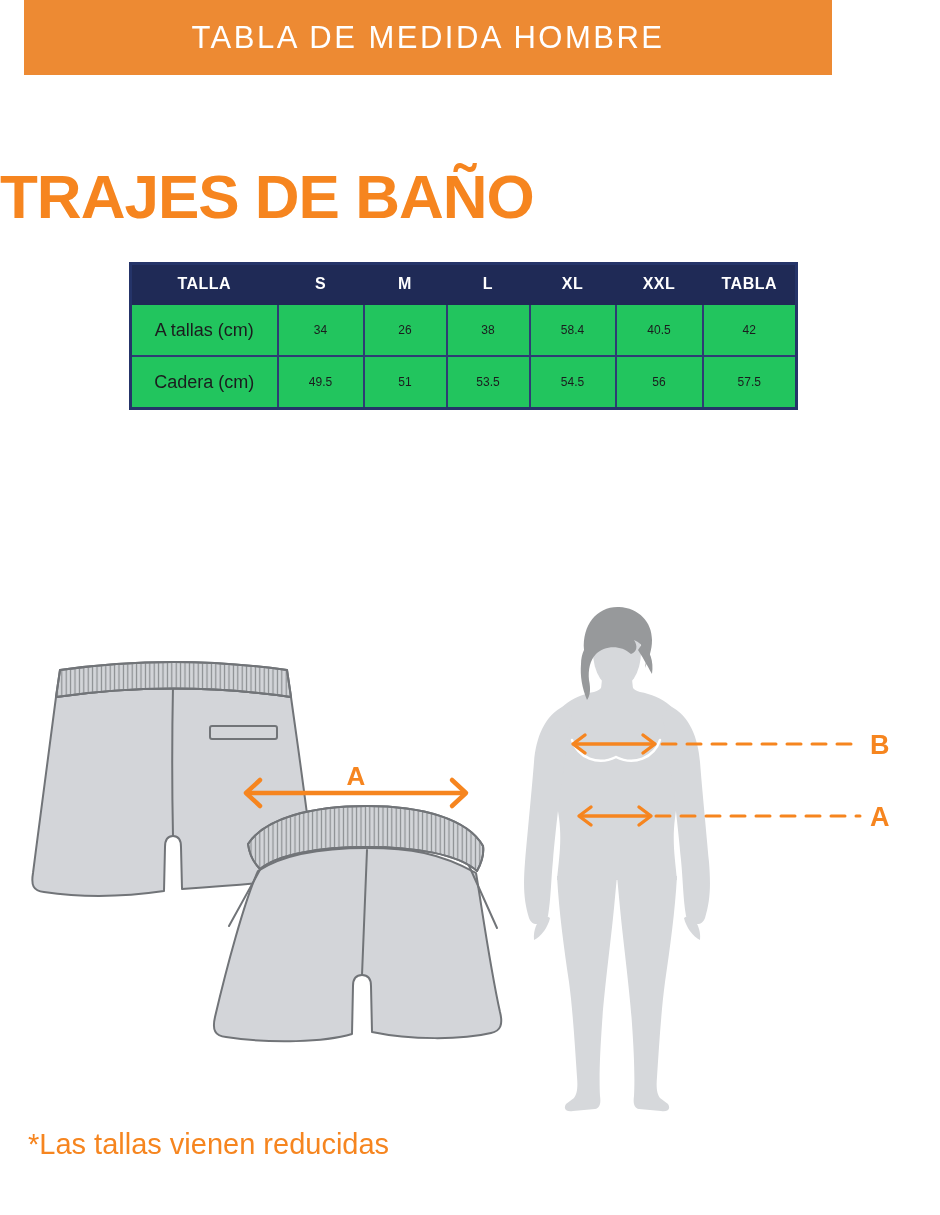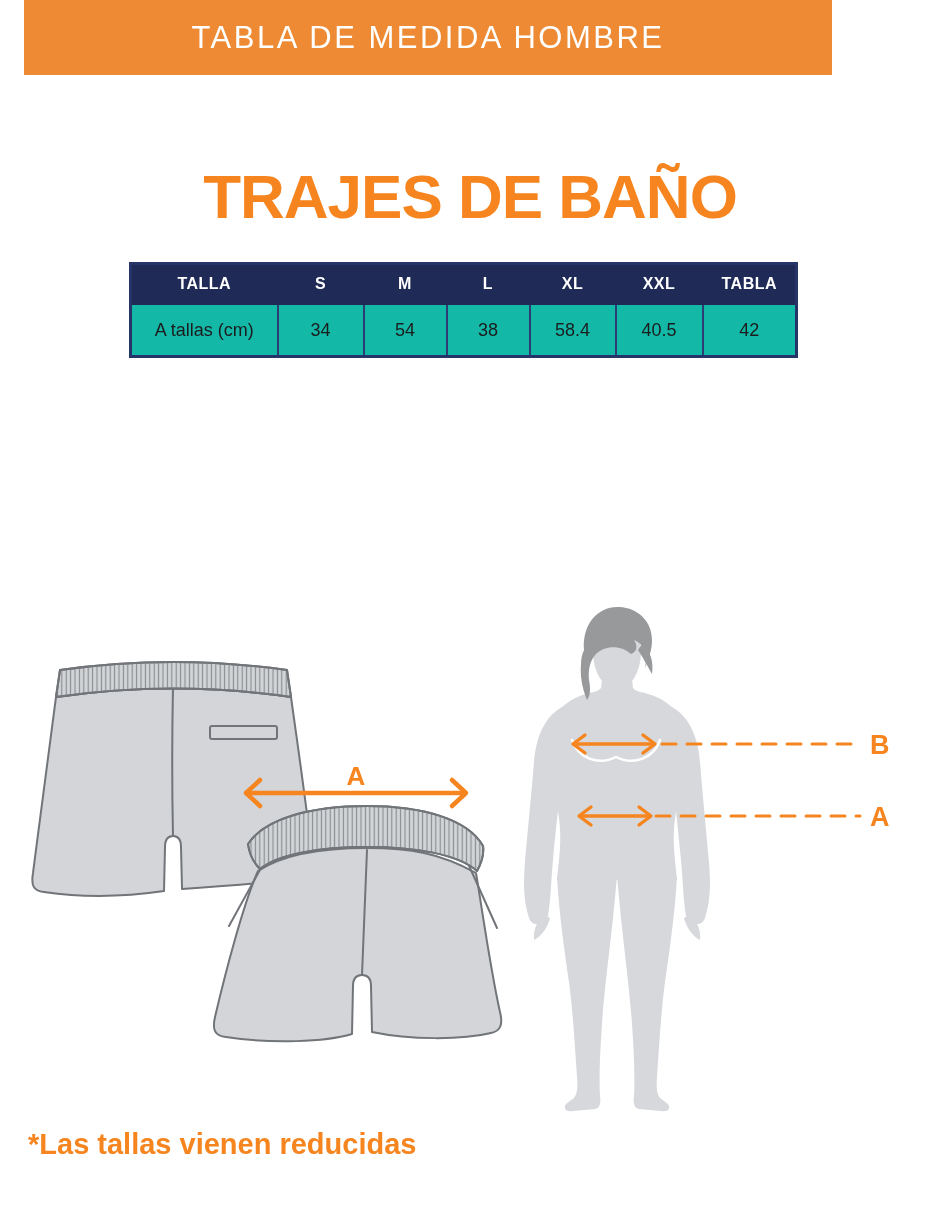--- a/index.html
+++ b/index.html
@@ -25,57 +25,57 @@
     background:var(--banner-bg);
     display:flex;align-items:center;justify-content:center;margin-left:24px;
   }
   .banner h1{
     margin:0;color:#ffffff;
     font-size:31px;font-weight:300;letter-spacing:2.5px;
     font-family:"Liberation Sans",sans-serif;
   }
   .page-title{
     position:absolute;left:0;top:166px;width:940px;
-    margin:0;text-align:center;
+    margin:0;
     color:var(--accent);
     font-size:62px;font-weight:800;letter-spacing:-1px;line-height:1.0;
     font-family:"Liberation Sans",sans-serif;
   }
   table.size-table{
     position:absolute;left:129px;top:262px;width:666px;
     border-collapse:collapse;table-layout:fixed;
     border:3px solid #253469;
-    background:#14b8a6;
+    background:#22c55e;
   }
   table.size-table th{
     background:var(--navy);color:#ffffff;
     font-size:16px;font-weight:700;letter-spacing:0.5px;
     height:38px;padding:0;text-align:center;
     border:2px solid var(--navy);
   }
   table.size-table td{
     border:2px solid var(--table-border);
     height:50px;padding:0;text-align:center;
-    font-size:18px;color:#1B1C1E;
+    font-size:12px;color:#1B1C1E;
   }
   table.size-table td.rowlabel{font-size:18px;}
   .illustrations svg{position:absolute;display:block;}
   svg.shorts-svg{left:20px;top:640px;}
   svg.body-svg{left:520px;top:580px;}
   .outline{fill:var(--shorts-fill);stroke:var(--shorts-line);stroke-width:2;stroke-linejoin:round;}
   .seam{fill:none;stroke:var(--shorts-line);stroke-width:2;stroke-linecap:round;}
   .ribfill{stroke:var(--shorts-line);stroke-width:2;stroke-linejoin:round;}
   .accent-stroke{stroke:var(--accent);fill:none;stroke-linecap:round;stroke-linejoin:round;}
   .accent-label{fill:var(--accent);font-family:"Liberation Sans",sans-serif;font-weight:700;}
   .bodyfill{fill:var(--body-gray);}
   .hairfill{fill:var(--hair-gray);}
   .chestline{fill:none;stroke:#ffffff;stroke-width:2.4;stroke-linecap:round;}
   .footnote{
     position:absolute;left:28px;top:1128px;margin:0;
-    color:var(--accent);font-size:29px;font-weight:700;
+    color:var(--accent);font-size:29px;font-weight:400;
   }
 </style>
 </head>
 <body>
 
 <div class="page">
 
   <header class="banner">
     <h1>TABLA DE MEDIDA HOMBRE</h1>
   </header>
@@ -100,25 +100,34 @@
           <th>L</th>
           <th>XL</th>
           <th>XXL</th>
           <th>TABLA</th>
         </tr>
     </thead>
     <tbody>
         <tr>
           <td class="rowlabel">A tallas (cm)</td>
           <td>34</td>
-          <td>54</td>
+          <td>26</td>
           <td>38</td>
           <td>58.4</td>
           <td>40.5</td>
           <td>42</td>
+        </tr>
+        <tr>
+          <td class="rowlabel">Cadera (cm)</td>
+          <td>49.5</td>
+          <td>51</td>
+          <td>53.5</td>
+          <td>54.5</td>
+          <td>56</td>
+          <td>57.5</td>
         </tr>
       </tbody>
   </table>
 
   <div class="illustrations">
 
     <svg class="shorts-svg" width="500" height="420" viewBox="0 0 500 420">
       <defs>
         <pattern id="rib" patternUnits="userSpaceOnUse" width="4.4" height="14">
           <line x1="2.2" y1="0" x2="2.2" y2="14" stroke="#8A8D90" stroke-width="1.2"></line>

